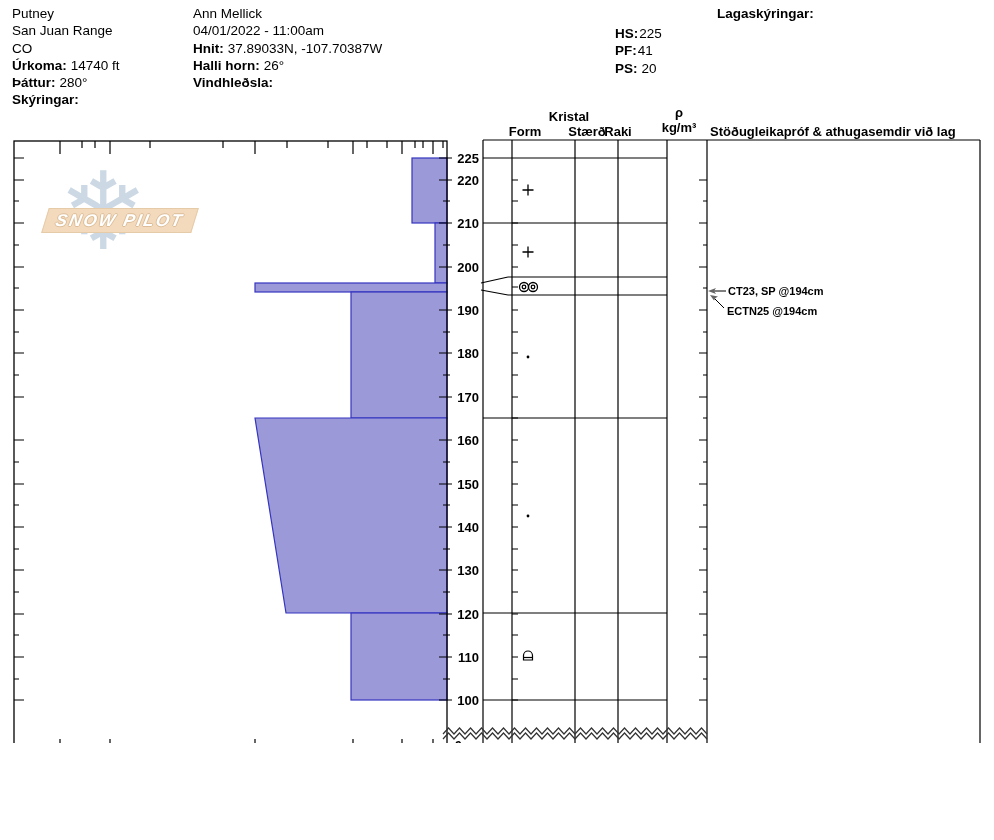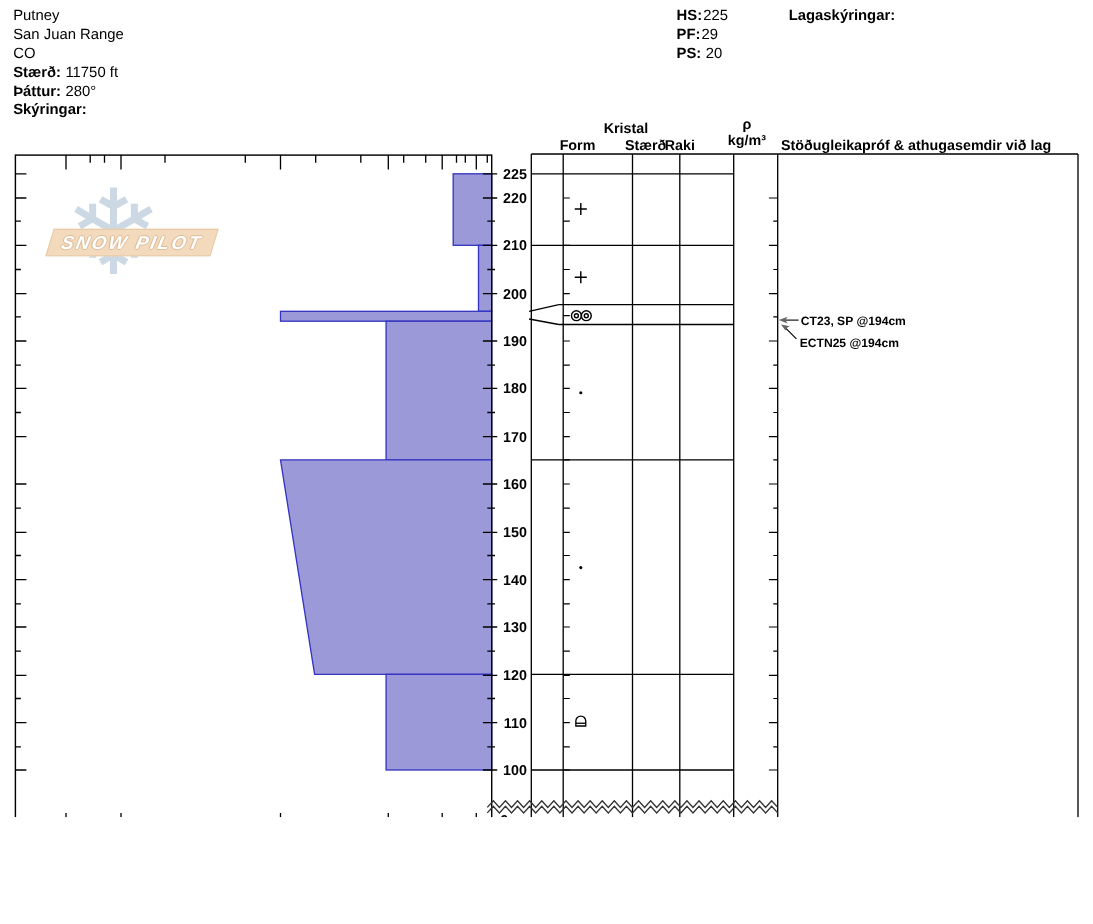--- a/index.html
+++ b/index.html
@@ -2,21 +2,21 @@
 <html><head>
 <meta charset="utf-8">
 <style>
   html,body{margin:0;padding:0;background:#fff;}
   .page{position:relative;width:994px;height:743px;background:#fff;overflow:hidden;
         font-family:"Liberation Sans", sans-serif;color:#000;text-decoration:underline;}
   .hdr{position:absolute;top:5px;font-size:13.5px;line-height:17.3px;white-space:nowrap;}
   .hdr b{font-weight:bold;}
   .val{margin-left:4px;}
   .val0{margin-left:1px;}
-  .c1{left:12px;} .c2{left:193px;} .c3{left:443px;} .c4{left:615px;} .c5{left:685px;margin-left:32px;}
+  .c1{left:12px;} .c2{left:193px;} .c3{left:443px;} .c4{left:615px;margin-top:20px;} .c5{left:685px;margin-left:32px;}
   .logo-flake{position:absolute;left:58px;top:158px;font-size:108px;color:#ccd9e5;
               line-height:1;user-select:none;}
   .logo-banner{position:absolute;left:45px;top:208px;width:148px;height:23px;
                background:#f3dabd;border:1px solid #e6cba8;transform:skewX(-17deg);
                display:flex;align-items:center;justify-content:center;}
   .logo-banner span{transform:skewX(6deg);font-weight:bold;font-style:italic;
                font-size:17px;letter-spacing:2px;color:#fff;
                text-shadow:-1px 0 #dcbd98,1px 0 #dcbd98,0 -1px #dcbd98,0 1px #dcbd98;}
   .skyringar{position:absolute;left:10px;top:762px;font-size:14.5px;font-weight:bold;}
   svg{position:absolute;left:0;top:0;font-family:"Liberation Sans", sans-serif;}
@@ -28,30 +28,37 @@
 </style>
 </head>
 <body>
 
 <div class="page">
 
   <div class="hdr c1">
     <div>Putney</div>
     <div>San Juan Range</div>
     <div>CO</div>
-    <div><b>Stærð:</b><span class="val">11750 ft</span></div>
+    <div><b>Úrkoma:</b><span class="val">14740 ft</span></div>
     <div><b>Þáttur:</b><span class="val">280°</span></div>
     <div><b>Skýringar:</b><span class="val"></span></div>
   </div>
 
+  <div class="hdr c2">
+    <div>Ann Mellick</div>
+    <div>04/01/2022 - 11:00am</div>
+    <div><b>Hnit:</b><span class="val">37.89033N, -107.70387W</span></div>
+    <div><b>Halli horn:</b><span class="val">26°</span></div>
+    <div><b>Vindhleðsla:</b><span class="val"></span></div>
+  </div>
 
 
   <div class="hdr c4">
     <div><b>HS:</b><span class="val0">225</span></div>
-    <div><b>PF:</b><span class="val0">29</span></div>
+    <div><b>PF:</b><span class="val0">41</span></div>
     <div><b>PS:</b><span class="val">20</span></div>
   </div>
 
   <div class="hdr c5">
     <div><b>Lagaskýringar:</b></div>
   </div>
 
   <div class="logo-flake">❄</div>
   <div class="logo-banner">
     <span>SNOW PILOT</span>

